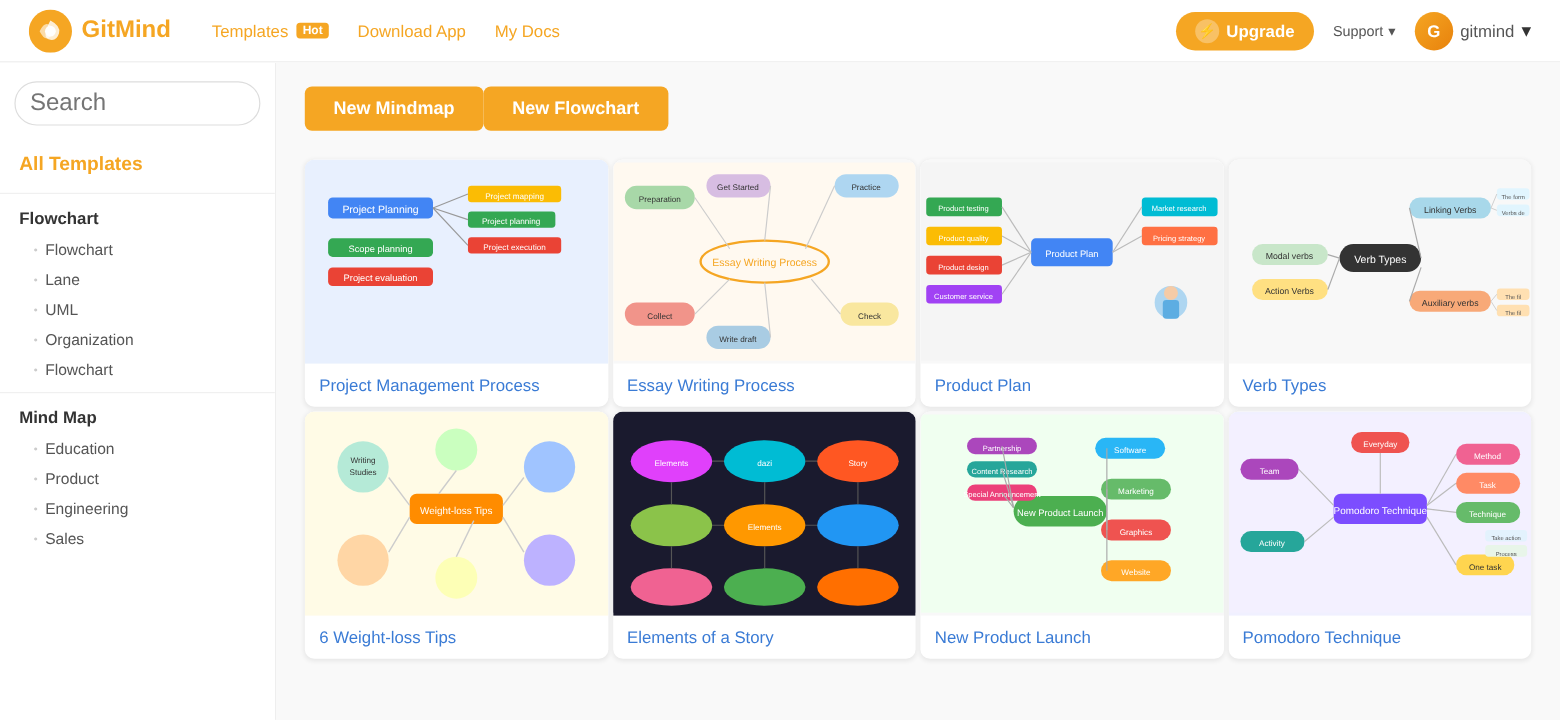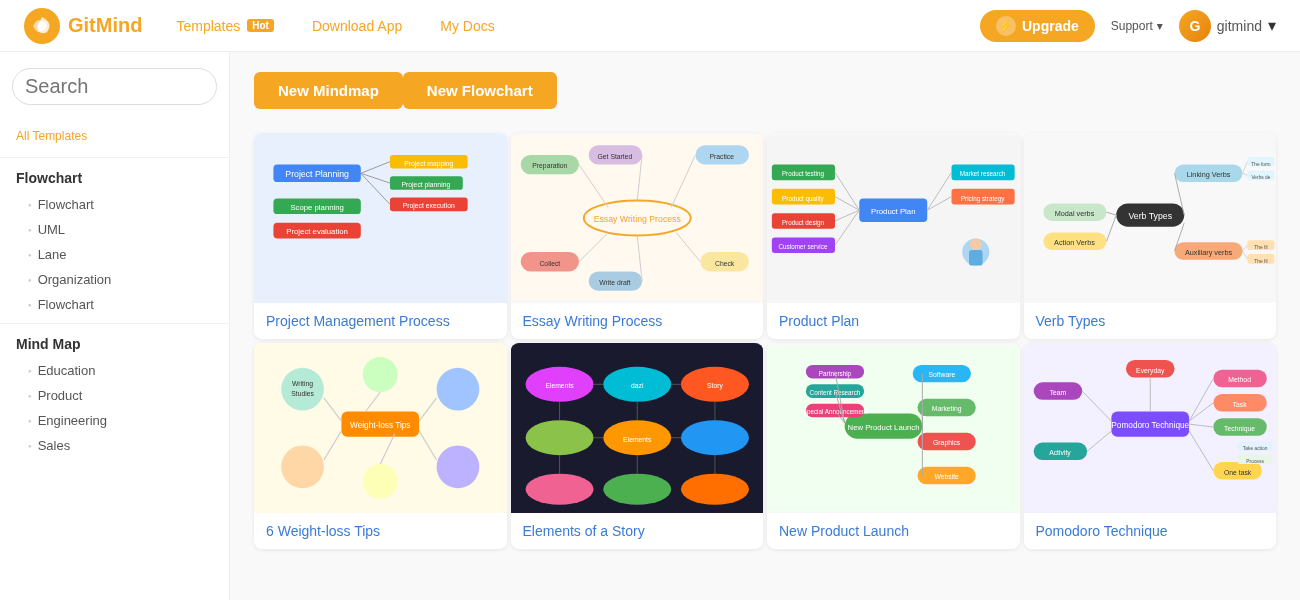--- a/index.html
+++ b/index.html
@@ -30,21 +30,21 @@
       height: 36px;
     }
     .logo-text {
       font-size: 20px;
       font-weight: 700;
       color: #f5a623;
     }
     .nav-links {
       display: flex;
       align-items: center;
-      gap: 18px;
+      gap: 4px;
       flex: 1;
     }
     .nav-item {
       display: flex;
       align-items: center;
       gap: 4px;
       padding: 6px 10px;
       font-size: 14px;
       color: #f5a623;
       font-weight: 500;
@@ -154,22 +154,22 @@
       font-size: 20px;
       flex: 1;
       color: #999;
       background: transparent;
     }
     .search-icon-svg {
       color: #999;
       font-size: 14px;
     }
     .sidebar-section-title {
-      font-size: 12px;
-      font-weight: 400;
+      font-size: 16px;
+      font-weight: 700;
       color: #f5a623;
       padding: 8px 16px;
       cursor: pointer;
     }
     .sidebar-section-title.active {
       color: #f5a623;
     }
     .sidebar-group-title {
       font-size: 14px;
       font-weight: 600;
@@ -313,22 +313,22 @@
       <input class="search-input" type="text" placeholder="Search" style="">
       <span class="search-icon-svg">🔍</span>
     </div>
 
     <div class="sidebar-section-title active">All Templates</div>
 
     <div class="sidebar-divider"></div>
 
     <div class="sidebar-group-title">Flowchart</div>
     <div class="sidebar-item">Flowchart</div>
+    <div class="sidebar-item">Lane</div>
     <div class="sidebar-item">UML</div>
-    <div class="sidebar-item">Lane</div>
     <div class="sidebar-item">Organization</div>
     <div class="sidebar-item">Flowchart</div>
 
     <div class="sidebar-divider"></div>
 
     <div class="sidebar-group-title">Mind Map</div>
     <div class="sidebar-item">Education</div>
     <div class="sidebar-item">Product</div>
     <div class="sidebar-item">Engineering</div>
     <div class="sidebar-item">Sales</div>

